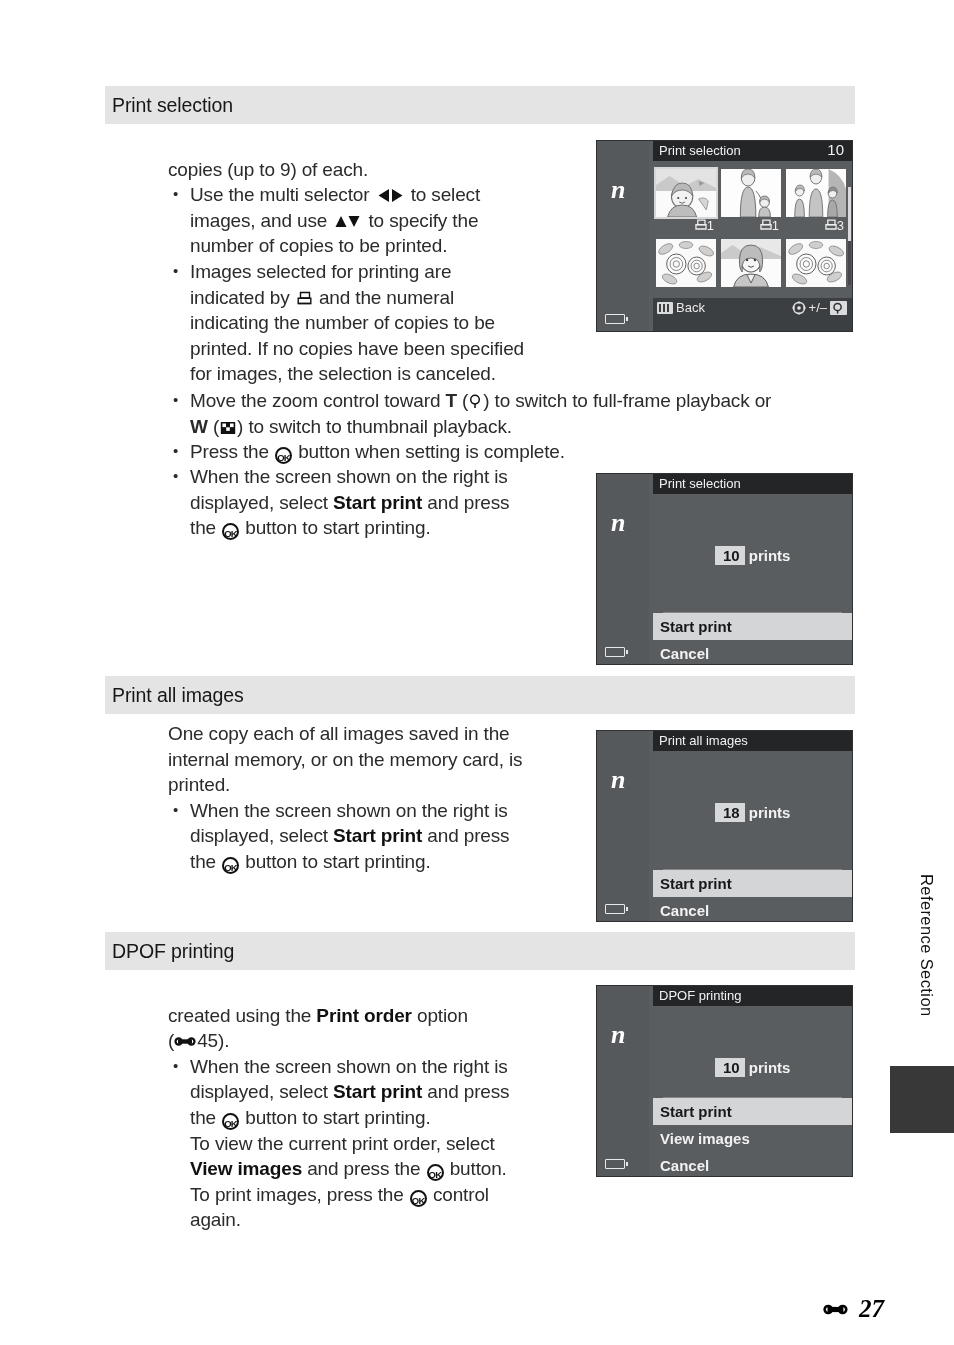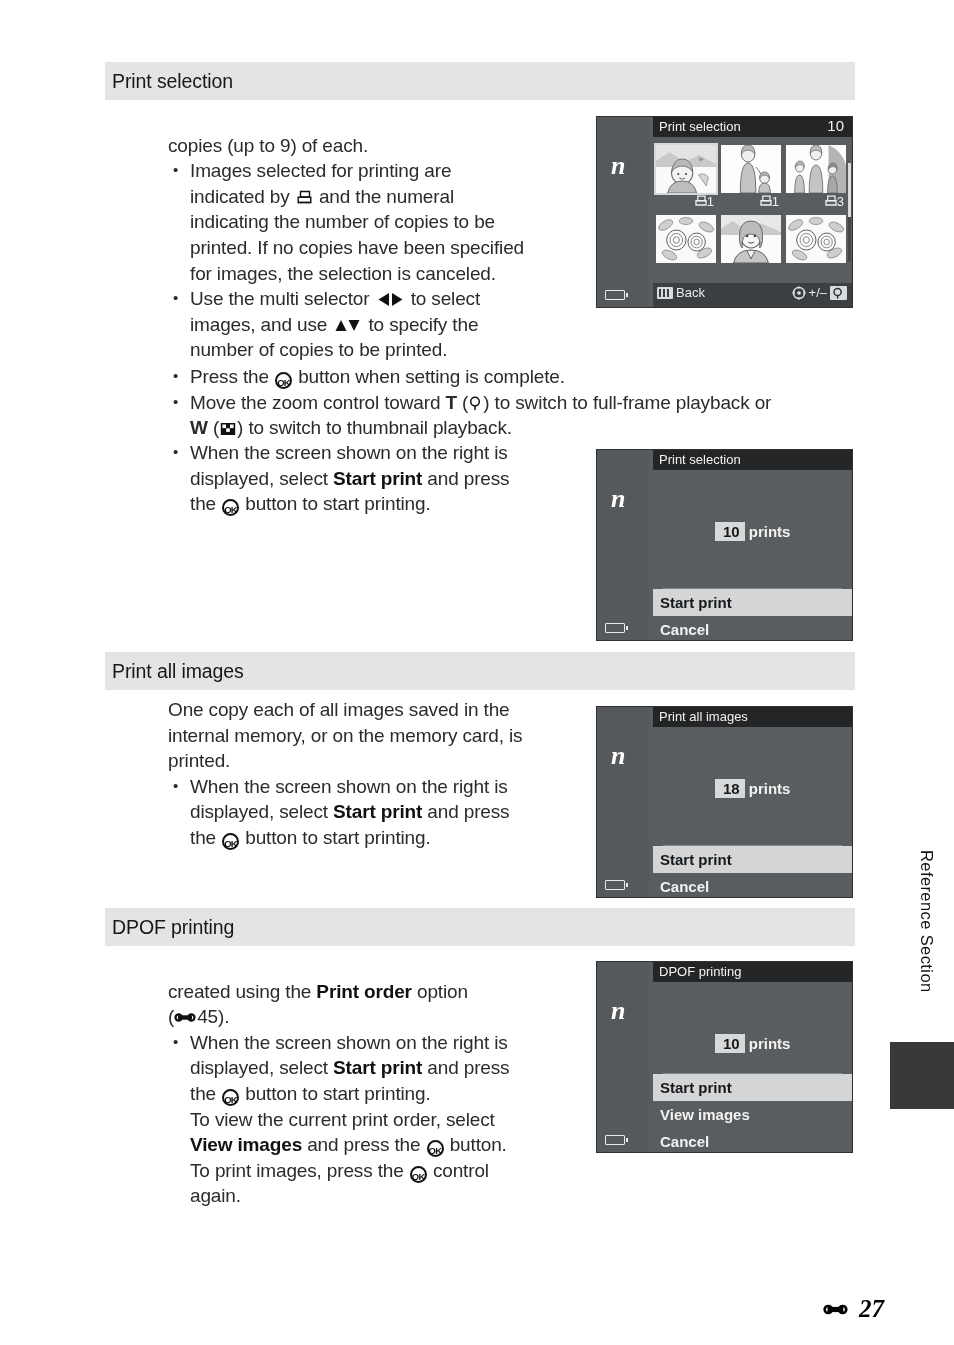--- a/index.html
+++ b/index.html
@@ -10,21 +10,21 @@
   body {
     width: 954px;
     height: 1345px;
     position: relative;
     font-family: "Liberation Sans", sans-serif;
     color: #1a1a1a;
     overflow: hidden;
   }
 
   
-  .page { position: absolute; inset: 0; }
+  .page { position: absolute; inset: 0; margin-top: 24px; }
 
   .section-header {
     position: absolute;
     left: 105px;
     width: 750px;
     height: 38px;
     background: #e4e4e4;
     display: flex;
     align-items: center;
     box-sizing: border-box;
@@ -214,21 +214,21 @@
   }
   .scrollbar i {
     display: block;
     width: 3px;
     height: 55%;
     background: #d9dbdd;
   }
   .cam .botbar {
     position: absolute;
     left: 0; right: 0; bottom: 0;
-    height: 24px;
+    height: 33px;
     background: #3c3f42;
     color: #eaeaea;
     font-size: 13px;
     line-height: 20px;
   }
   .botbar .lft { position: absolute; left: 4px; top: 0; display: flex; align-items: center; gap: 3px;}
   .botbar .rgt { position: absolute; right: 5px; top: 0; display: flex; align-items: center; gap: 3px;}
   .menuicon {
     display: inline-block;
     width: 16px; height: 12px;
@@ -332,72 +332,72 @@
   <div class="section-header" style="top:62px;">
     <span class="h-title">Print selection</span>
   </div>
 
   <div class="body-col" style="top:107px; width:400px;">
     <p>
       <br>
       <span>copies (up to 9) of each.</span>
     </p>
     <ul class="ul">
-      <li>
-        <span>Images selected for printing are</span><br>
-        <span>indicated by</span>
-        <svg class="gly ic-print" viewBox="0 0 15 15">
-          <path d="M3.5 1.5 L12.5 1.5 L12.5 7 L3.5 7 Z" fill="none" stroke="#111" stroke-width="1.4"></path>
-          <path d="M1.2 7.2 L13.8 7.2 L13.8 12.5 L1.2 12.5 Z" fill="none" stroke="#111" stroke-width="1.4"></path>
-          <path d="M1.2 12.5 L13.8 12.5" stroke="#111" stroke-width="1.4"></path>
-        </svg>
-        <span>and the numeral</span><br>
-        <span>indicating the number of copies to be</span><br>
-        <span>printed. If no copies have been specified</span><br>
-        <span>for images, the selection is canceled.</span>
-      </li>
       <li>
         <span>Use the multi selector</span>
         <svg class="gly ic-lr" viewBox="0 0 27 15">
           <polygon points="12,1 12,14 1.5,7.5" fill="#111"></polygon>
           <polygon points="15,1 15,14 25.5,7.5" fill="#111"></polygon>
         </svg>
         <span>to select</span><br>
         <span>images, and use</span>
         <svg class="gly ic-ud" viewBox="0 0 27 15">
           <polygon points="1.5,13 12.5,13 7,2" fill="#111"></polygon>
           <polygon points="14.5,2 25.5,2 20,13" fill="#111"></polygon>
         </svg>
         <span>to specify the</span><br>
         <span>number of copies to be printed.</span>
       </li>
+      <li>
+        <span>Images selected for printing are</span><br>
+        <span>indicated by</span>
+        <svg class="gly ic-print" viewBox="0 0 15 15">
+          <path d="M3.5 1.5 L12.5 1.5 L12.5 7 L3.5 7 Z" fill="none" stroke="#111" stroke-width="1.4"></path>
+          <path d="M1.2 7.2 L13.8 7.2 L13.8 12.5 L1.2 12.5 Z" fill="none" stroke="#111" stroke-width="1.4"></path>
+          <path d="M1.2 12.5 L13.8 12.5" stroke="#111" stroke-width="1.4"></path>
+        </svg>
+        <span>and the numeral</span><br>
+        <span>indicating the number of copies to be</span><br>
+        <span>printed. If no copies have been specified</span><br>
+        <span>for images, the selection is canceled.</span>
+      </li>
     </ul>
   </div>
 
   <div class="body-col" style="top:364px; width:690px;">
     <ul class="ul">
-      <li>
-        <span>Press the</span>
-        <span class="gly ic-ok">OK</span>
-        <span>button when setting is complete.</span>
-      </li>
       <li>
         <span>Move the zoom control toward</span>
         <b>T</b>
         (<svg class="gly ic-mag" viewBox="0 0 13 15">
           <circle cx="6" cy="5.6" r="4.3" fill="none" stroke="#111" stroke-width="1.5"></circle>
           <path d="M6 10 L6 14" stroke="#111" stroke-width="1.5"></path>
         </svg><span>) to switch to full-frame playback or</span><br>
         <b>W</b>
         (<svg class="gly ic-thumb" viewBox="0 0 16 14">
           <rect x="0.8" y="1" width="14.4" height="12" fill="#111"></rect>
           <rect x="2.4" y="2.5" width="3.6" height="3.6" fill="#fff"></rect>
           <rect x="10" y="2.5" width="3.6" height="3.6" fill="#fff"></rect>
           <rect x="6.2" y="6.3" width="3.6" height="3.6" fill="#fff"></rect>
         </svg><span>) to switch to thumbnail playback.</span>
+      </li>
+      <li>
+        <span>Press the</span>
+        <span class="gly ic-ok">OK</span>
+        <span>button when setting is complete.</span>
       </li>
     </ul>
   </div>
 
   <div class="body-col" style="top:440px; width:400px;">
     <ul class="ul">
       <li>
         <span>When the screen shown on the right is</span><br>
         <span>displayed, select</span>
         <span class="b">Start print</span>

